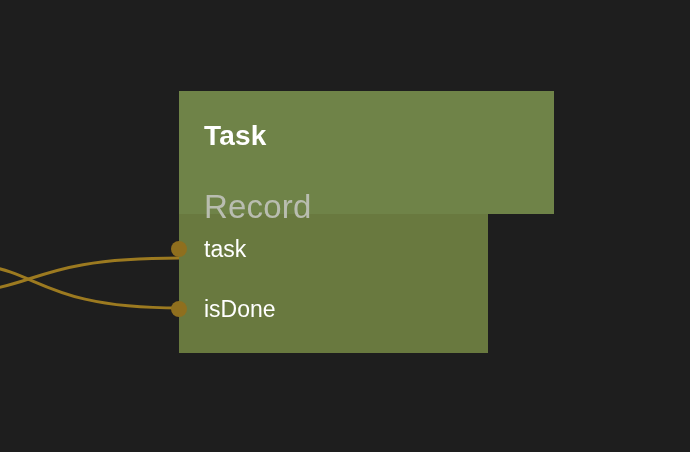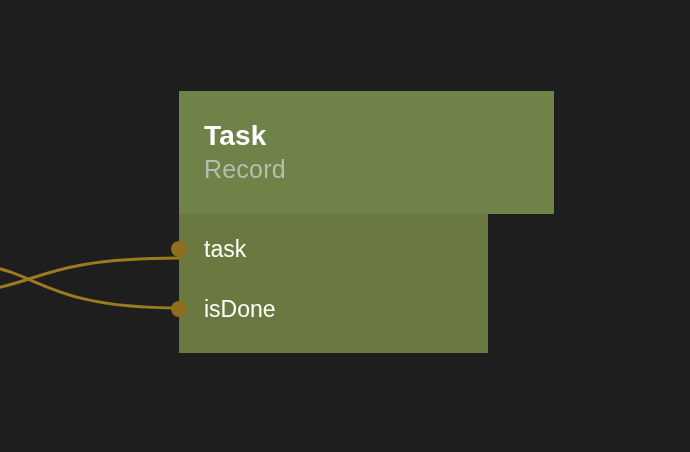--- a/index.html
+++ b/index.html
@@ -53,24 +53,25 @@
     display: block;
     color: #ffffff;
     font-size: 28px;
     font-weight: bold;
     line-height: 34px;
     letter-spacing: 0.2px;
   }
   .node-subtitle {
     display: block;
     color: #b9bdb0;
-    font-size: 25px;
+    font-size: 33px;
     font-weight: normal;
     line-height: 32px;
     letter-spacing: 0.2px;
+    margin-top: 38px;
   }
   .node-body {
     position: absolute;
     left: 0;
     top: 123px;
     width: 375px;
     height: 139px;
   }
   .field-row {
     position: absolute;

